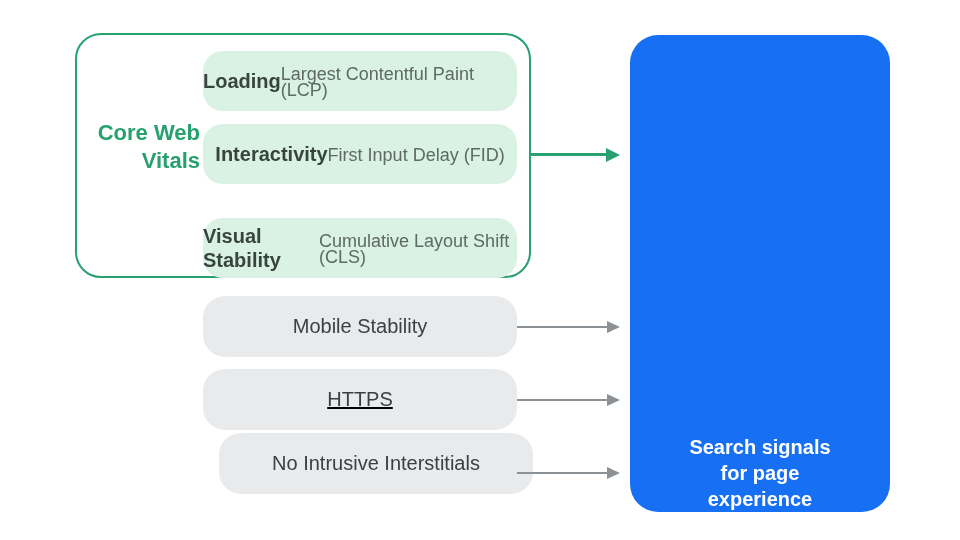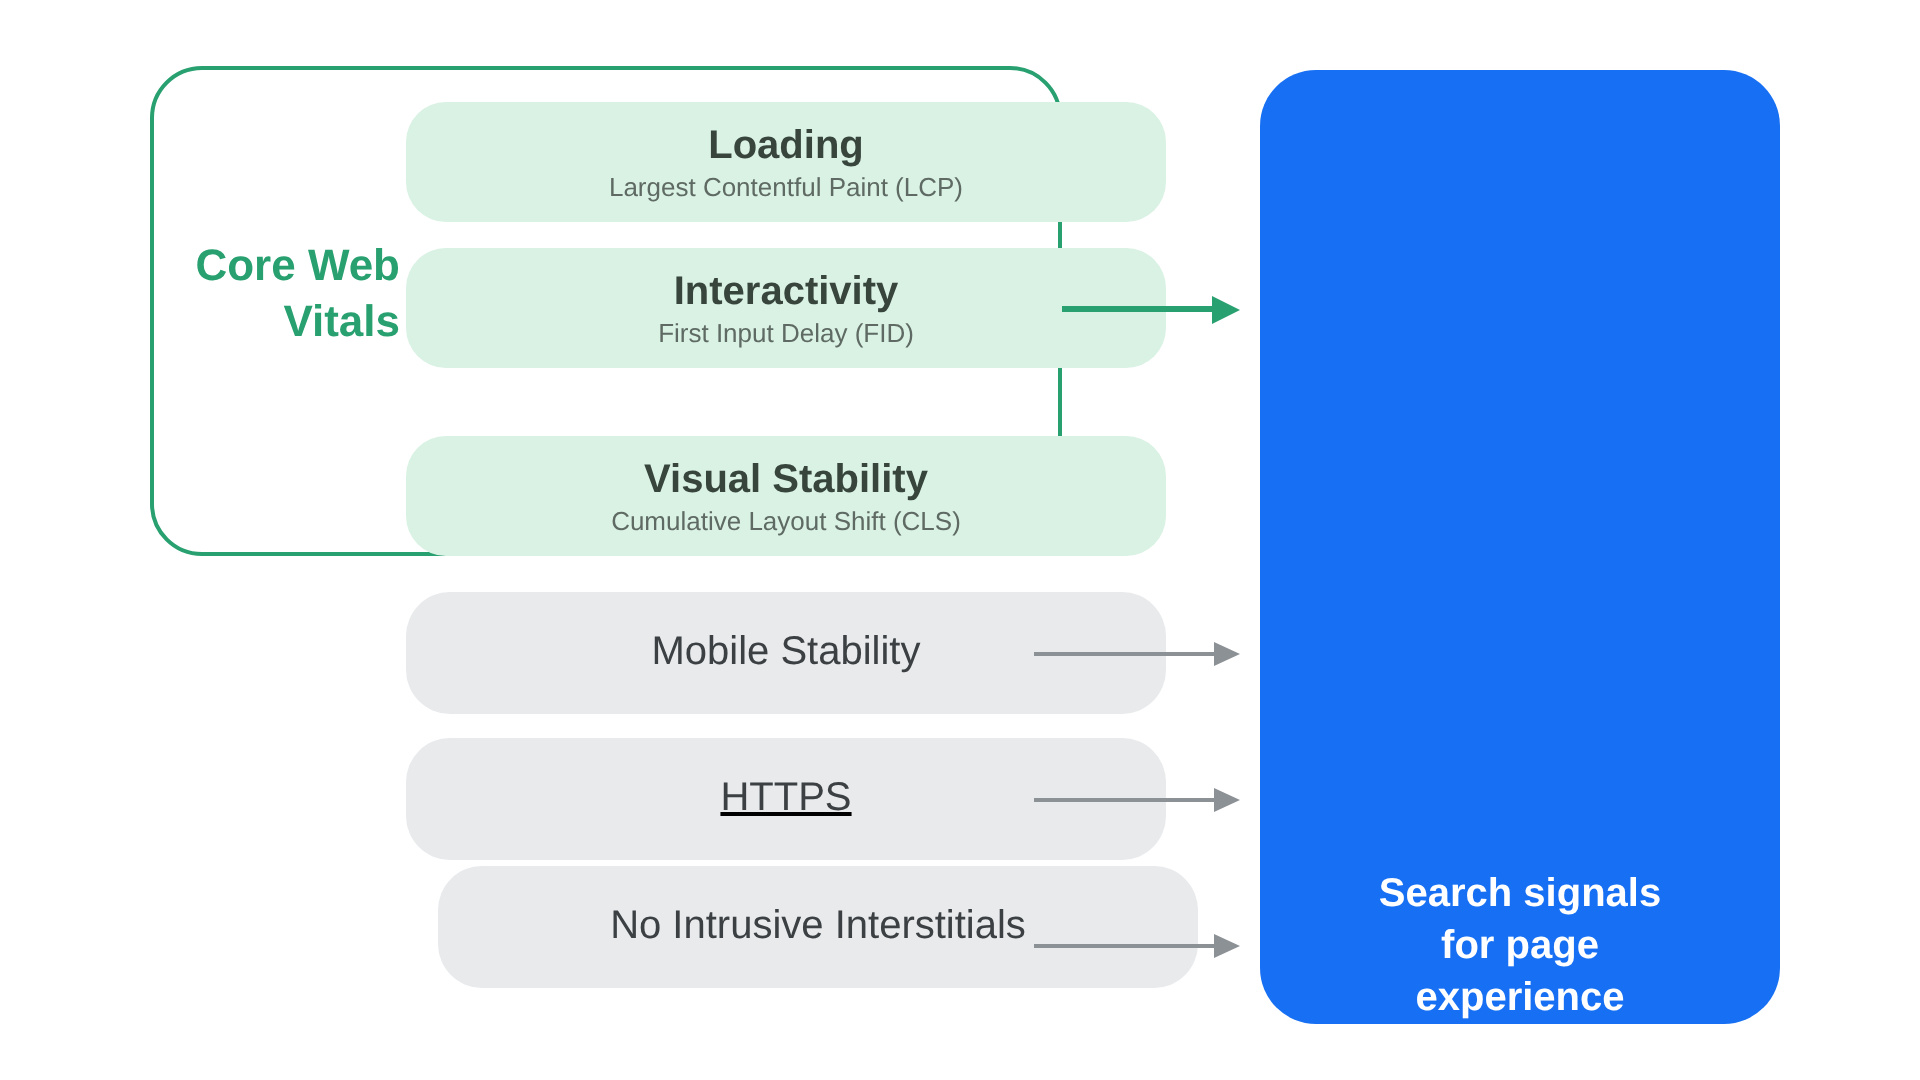--- a/index.html
+++ b/index.html
@@ -10,27 +10,27 @@
   
   .cwv-box{
     position:absolute;left:75px;top:33px;width:456px;height:245px;
     border:2px solid #28A070;border-radius:26px;box-sizing:border-box;background:#ffffff;
   }
   .cwv-label{
     position:absolute;left:78px;top:119px;width:122px;
     text-align:right;font-size:22px;font-weight:700;line-height:28px;color:#28A070;
   }
   .pill{
-    position:absolute;left:203px;width:380px;height:60px;border-radius:20px;
-    display:flex;flex-direction:column;align-items:center;justify-content:center;
+    position:absolute;left:203px;width:314px;height:60px;border-radius:20px;
+    display:flex;flex-direction:row;align-items:center;justify-content:center;
     box-sizing:border-box;
   }
   .pill.mint{background:#D9F2E4;}
   .pill.mint .pill-title{font-size:20px;font-weight:700;color:#37453D;line-height:24px;}
-  .pill.mint .pill-sub{font-size:13px;font-weight:400;color:#5E6A63;line-height:16px;margin-top:1px;}
+  .pill.mint .pill-sub{font-size:18px;font-weight:400;color:#5E6A63;line-height:16px;margin-top:1px;}
   .pill-lcp{top:51px;} .pill-fid{top:124px;} .pill-cls{top:186px;margin-top:32px;}
   
   .pill.gray{background:#E8EAEC;height:61px;border-radius:22px;}
   .pill.gray .pill-title{font-size:20px;font-weight:400;color:#3C4043;}
   .pill-mobile{top:296px;} .pill-https{top:369px;text-decoration:underline;} .pill-inter{top:433px;margin-left:16px;}
   
   .arrow{position:absolute;}
   .arrow .shaft{position:absolute;left:0;top:0;height:2px;}
   .arrow .head{position:absolute;width:0;height:0;}
   .arrow-green .shaft{width:75px;background:#28A070;height:3px;}

